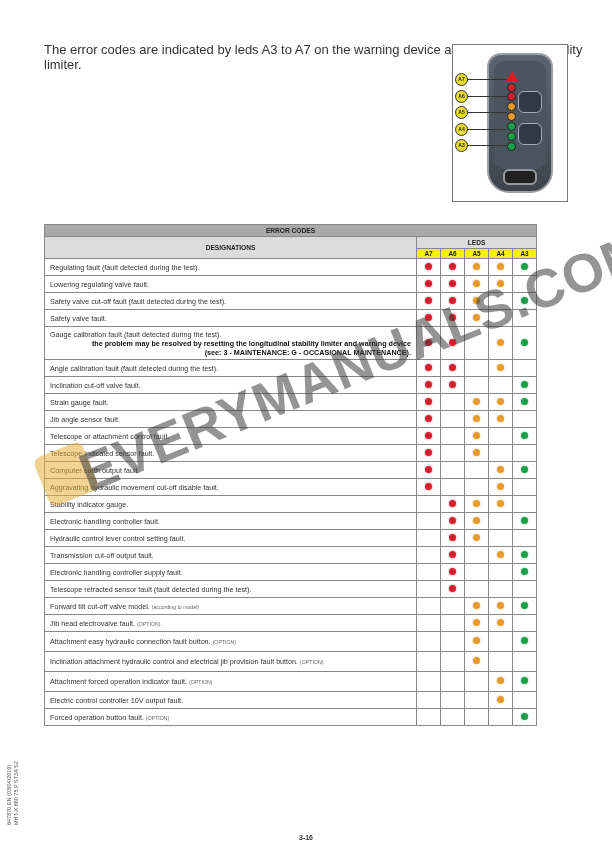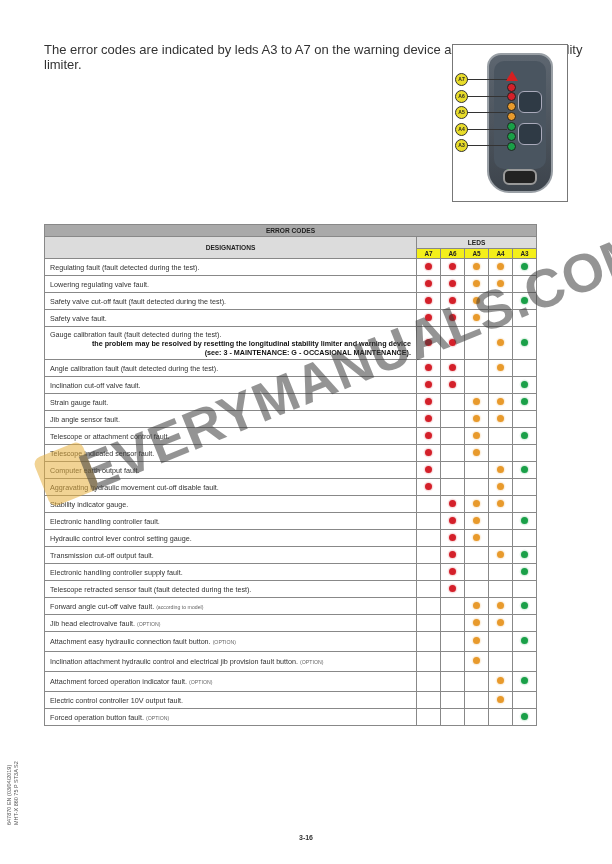--- a/index.html
+++ b/index.html
@@ -203,21 +203,21 @@
       </tr>
       <tr>
         <td class="desc"><span>Electronic handling controller fault.</span></td>
         <td class="cell"></td>
         <td class="cell"><span class="star r"></span></td>
         <td class="cell"><span class="star o"></span></td>
         <td class="cell"></td>
         <td class="cell"><span class="star g"></span></td>
       </tr>
       <tr>
-        <td class="desc"><span>Hydraulic control lever control setting gauge.</span></td>
+        <td class="desc"><span>Hydraulic control lever control setting fault.</span></td>
         <td class="cell"></td>
         <td class="cell"><span class="star r"></span></td>
         <td class="cell"><span class="star o"></span></td>
         <td class="cell"></td>
         <td class="cell"></td>
       </tr>
       <tr>
         <td class="desc"><span>Transmission cut-off output fault.</span></td>
         <td class="cell"></td>
         <td class="cell"><span class="star r"></span></td>
@@ -235,21 +235,21 @@
       </tr>
       <tr>
         <td class="desc"><span>Telescope retracted sensor fault (fault detected during the test).</span></td>
         <td class="cell"></td>
         <td class="cell"><span class="star r"></span></td>
         <td class="cell"></td>
         <td class="cell"></td>
         <td class="cell"></td>
       </tr>
       <tr>
-        <td class="desc"><span>Forward angle cut-off valve fault.</span> <span class="opt">(according to model)</span></td>
+        <td class="desc"><span>Forward tilt cut-off valve model.</span> <span class="opt">(according to model)</span></td>
         <td class="cell"></td>
         <td class="cell"></td>
         <td class="cell"><span class="star o"></span></td>
         <td class="cell"><span class="star o"></span></td>
         <td class="cell"><span class="star g"></span></td>
       </tr>
       <tr>
         <td class="desc"><span>Jib head electrovalve fault.</span> <span class="opt">(OPTION)</span></td>
         <td class="cell"></td>
         <td class="cell"></td>

